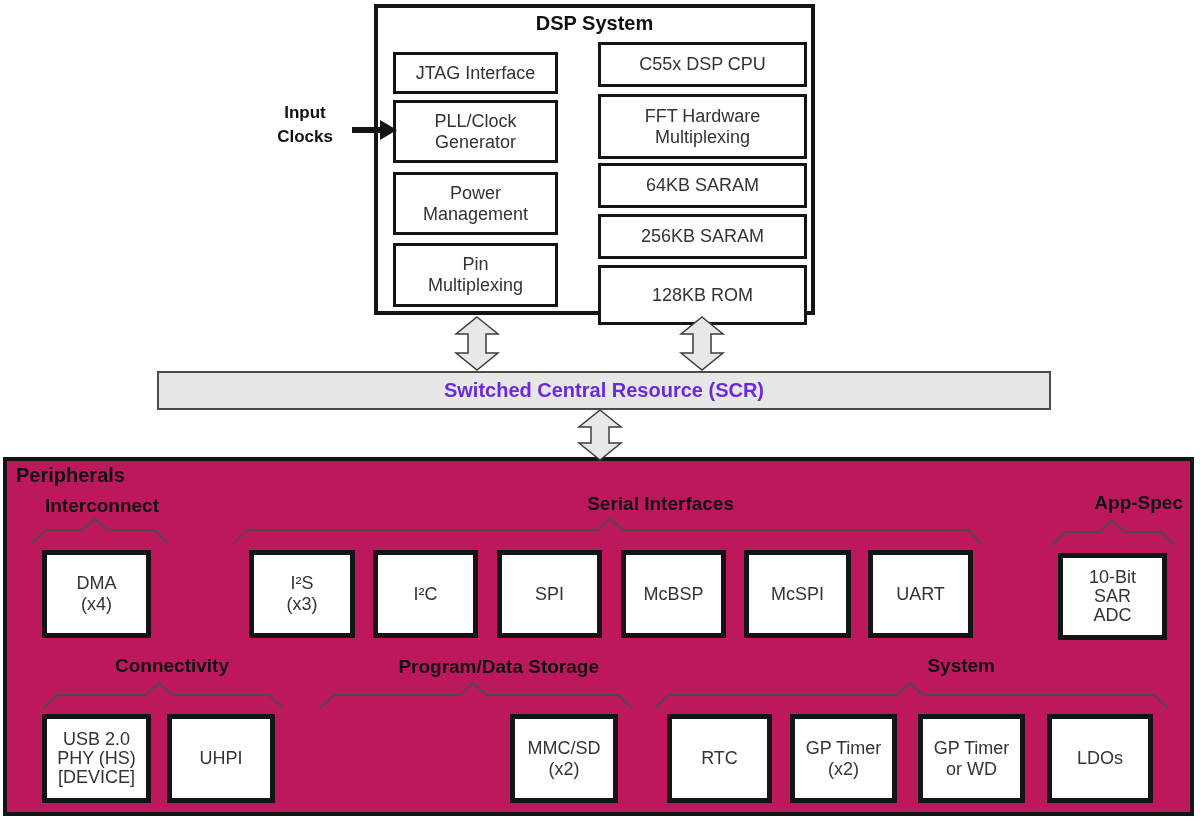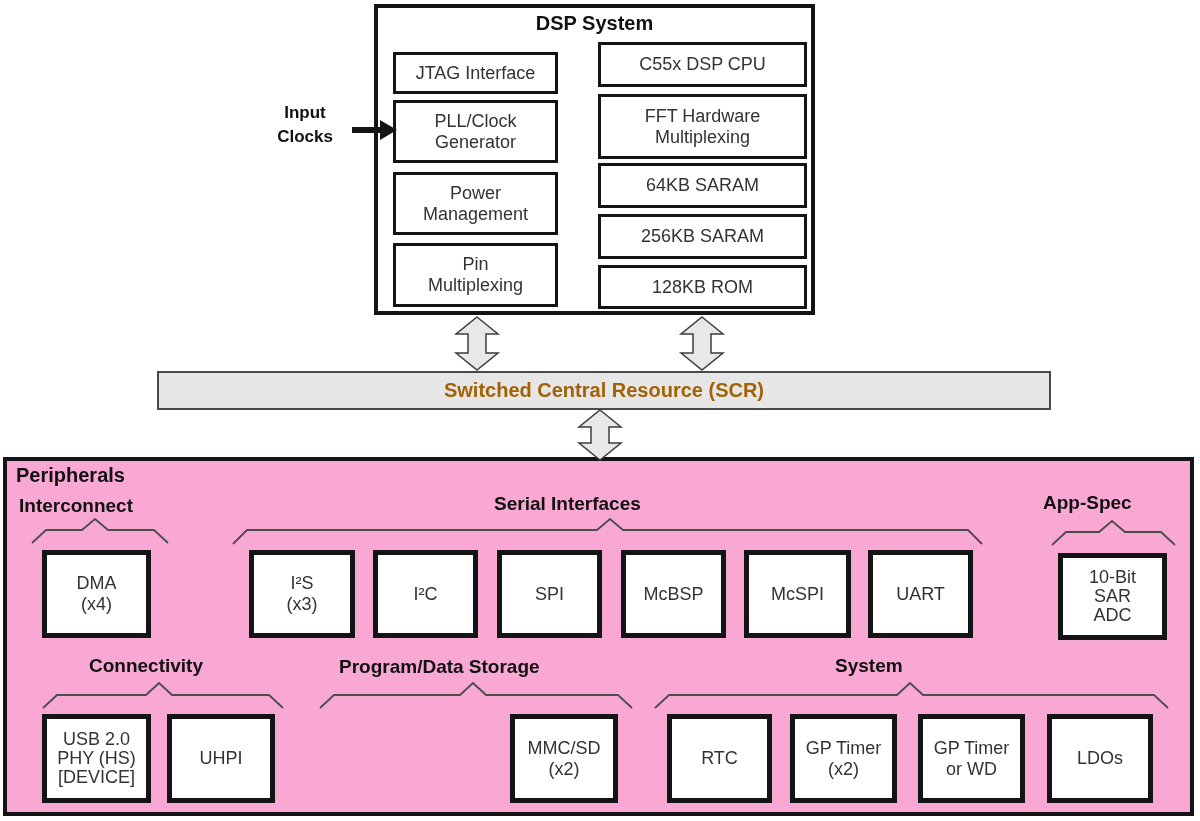--- a/index.html
+++ b/index.html
@@ -16,26 +16,26 @@
   .dbox{position:absolute;border:3px solid #141414;box-sizing:border-box;background:#fff;
     display:flex;flex-direction:column;align-items:center;justify-content:center;
     text-align:center;font-size:18px;line-height:21px;color:#333;}
   
   .input-clocks{position:absolute;left:245px;top:101px;width:120px;text-align:center;
     font-weight:bold;font-size:17px;line-height:24px;color:#111;}
   
   .scr-bar{position:absolute;left:157px;top:371px;width:894px;height:39px;
     background:#e6e6e6;border:2px solid #4a4a4a;box-sizing:border-box;
     display:flex;align-items:center;justify-content:center;
-    font-weight:bold;font-size:20px;color:#a16207;}
+    font-weight:bold;font-size:20px;color:#6d28d9;}
   
   .periph-box{position:absolute;left:3px;top:457px;width:1191px;height:359px;
-    border:4px solid #141414;box-sizing:border-box;background:#f9a8d4;}
+    border:4px solid #141414;box-sizing:border-box;background:#be185d;}
   .periph-title{position:absolute;left:9px;top:3px;font-weight:bold;font-size:20px;color:#111;}
-  .group-header{position:absolute;text-align:left;font-weight:bold;font-size:19px;color:#111;}
+  .group-header{position:absolute;text-align:right;font-weight:bold;font-size:19px;color:#111;}
   .pbox{position:absolute;border:5px solid #141414;box-sizing:border-box;background:#fff;
     display:flex;flex-direction:column;align-items:center;justify-content:center;
     text-align:center;font-size:18px;line-height:21px;color:#333;}
   .pbox.tight{line-height:19px;}
 </style>
 </head>
 <body>
 
 <div class="canvas">
 
@@ -64,21 +64,21 @@
     <div class="dbox" style="left:220px;top:86px;width:209px;height:65px">
       <div>FFT Hardware</div>
       <div>Multiplexing</div>
     </div>
     <div class="dbox" style="left:220px;top:155px;width:209px;height:45px">
       <div>64KB SARAM</div>
     </div>
     <div class="dbox" style="left:220px;top:206px;width:209px;height:45px">
       <div>256KB SARAM</div>
     </div>
-    <div class="dbox" style="left:220px;top:257px;width:209px;height:44px">
+    <div class="dbox" style="left:220px;top:257px;width:209px;height:60px">
       <div>128KB ROM</div>
     </div>
   </div>
 
   <div class="input-clocks">
     <div>Input</div>
     <div>Clocks</div>
   </div>
 
   <div class="scr-bar">

